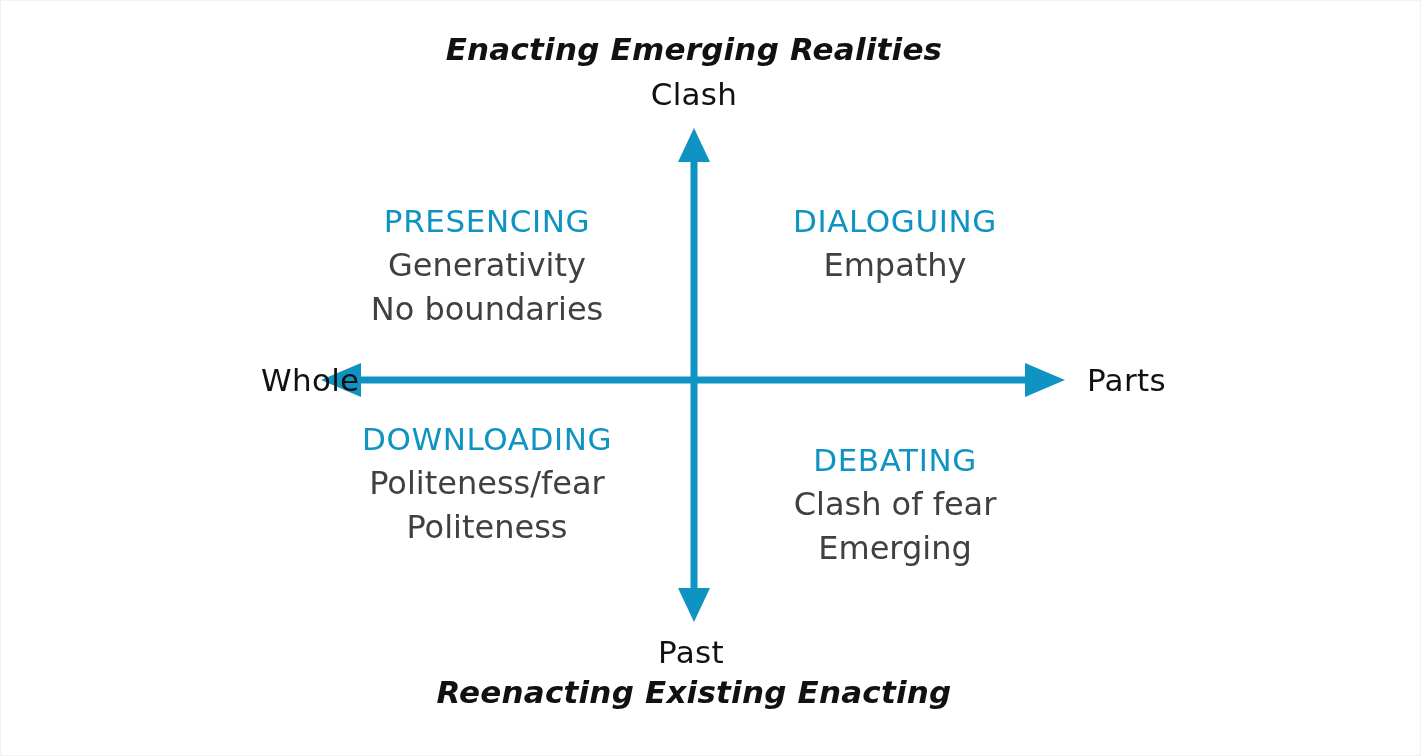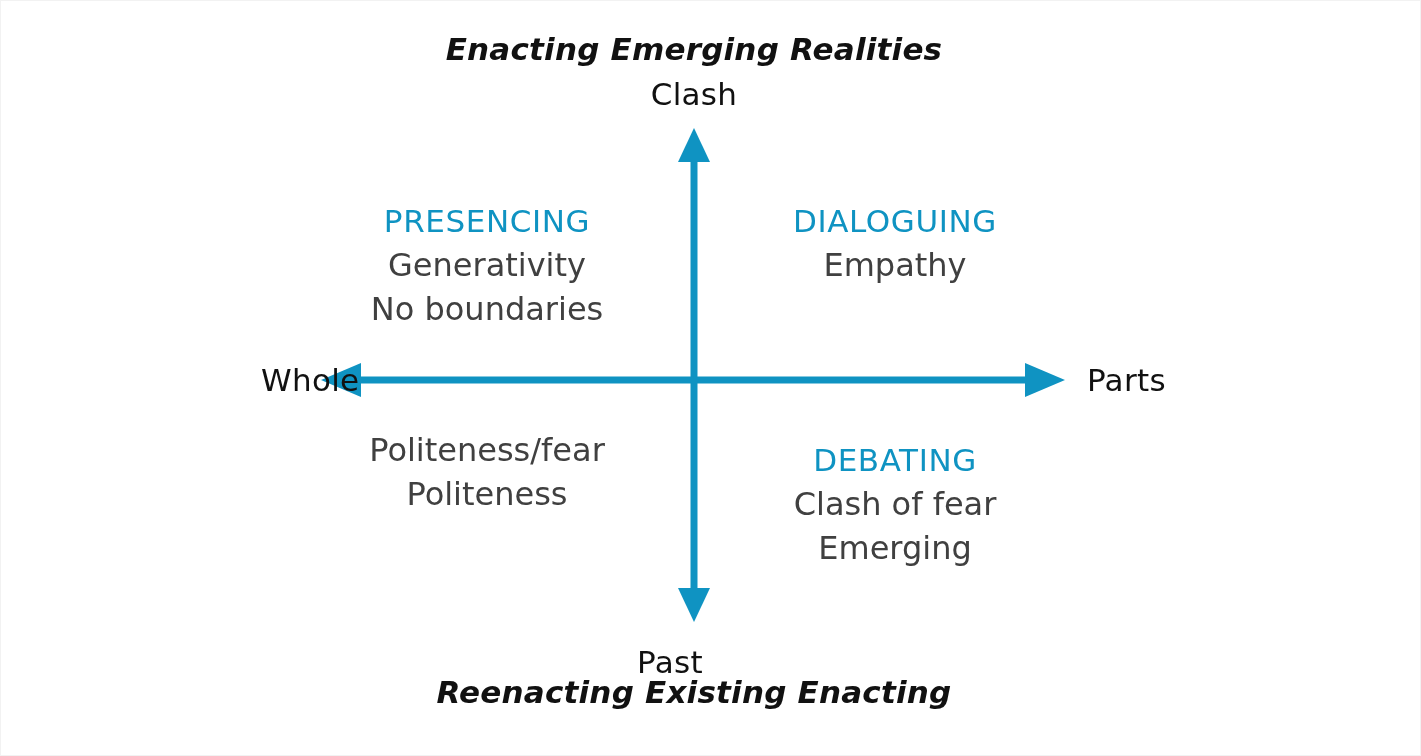--- a/index.html
+++ b/index.html
@@ -99,40 +99,41 @@
 
     <polygon points="320,379 360,362 360,396" fill="#0f93c2"></polygon>
 
     <polygon points="1064,379 1024,362 1024,396" fill="#0f93c2"></polygon>
   </svg>
 
   <div class="txt center-x axis-caption" style="left:693px; top:33px;">Enacting Emerging Realities</div>
 
   <div class="txt center-x axis-endpoint" style="left:693px; top:78px;">Clash</div>
 
-  <div class="txt center-x axis-endpoint" style="left:669px; top:636px;margin-top:10px;">Past</div>
+  <div class="txt center-x axis-endpoint" style="left:690px; top:636px;">Past</div>
 
   <div class="txt center-x axis-caption" style="left:693px; top:676px;">Reenacting Existing Enacting</div>
 
   <div class="txt axis-endpoint" style="left:216px; top:364px;margin-left:44px;">Whole</div>
 
   <div class="txt axis-endpoint" style="left:1086px; top:364px;">Parts</div>
 
   <div class="quadrant" style="left:486px; top:205px;">
     <div class="q-heading">PRESENCING</div>
     <div class="q-line">Generativity</div>
     <div class="q-line">No boundaries</div>
   </div>
 
   <div class="quadrant" style="left:894px; top:205px;">
     <div class="q-heading">DIALOGUING</div>
     <div class="q-line">Empathy</div>
   </div>
 
   <div class="quadrant" style="left:486px; top:423px;">
+    <div class="q-heading">DOWNLOADING</div>
     <div class="q-line">Politeness/fear</div>
     <div class="q-line">Politeness</div>
   </div>
 
   <div class="quadrant" style="left:894px; top:444px;">
     <div class="q-heading">DEBATING</div>
     <div class="q-line">Clash of fear</div>
     <div class="q-line">Emerging</div>
   </div>
 

